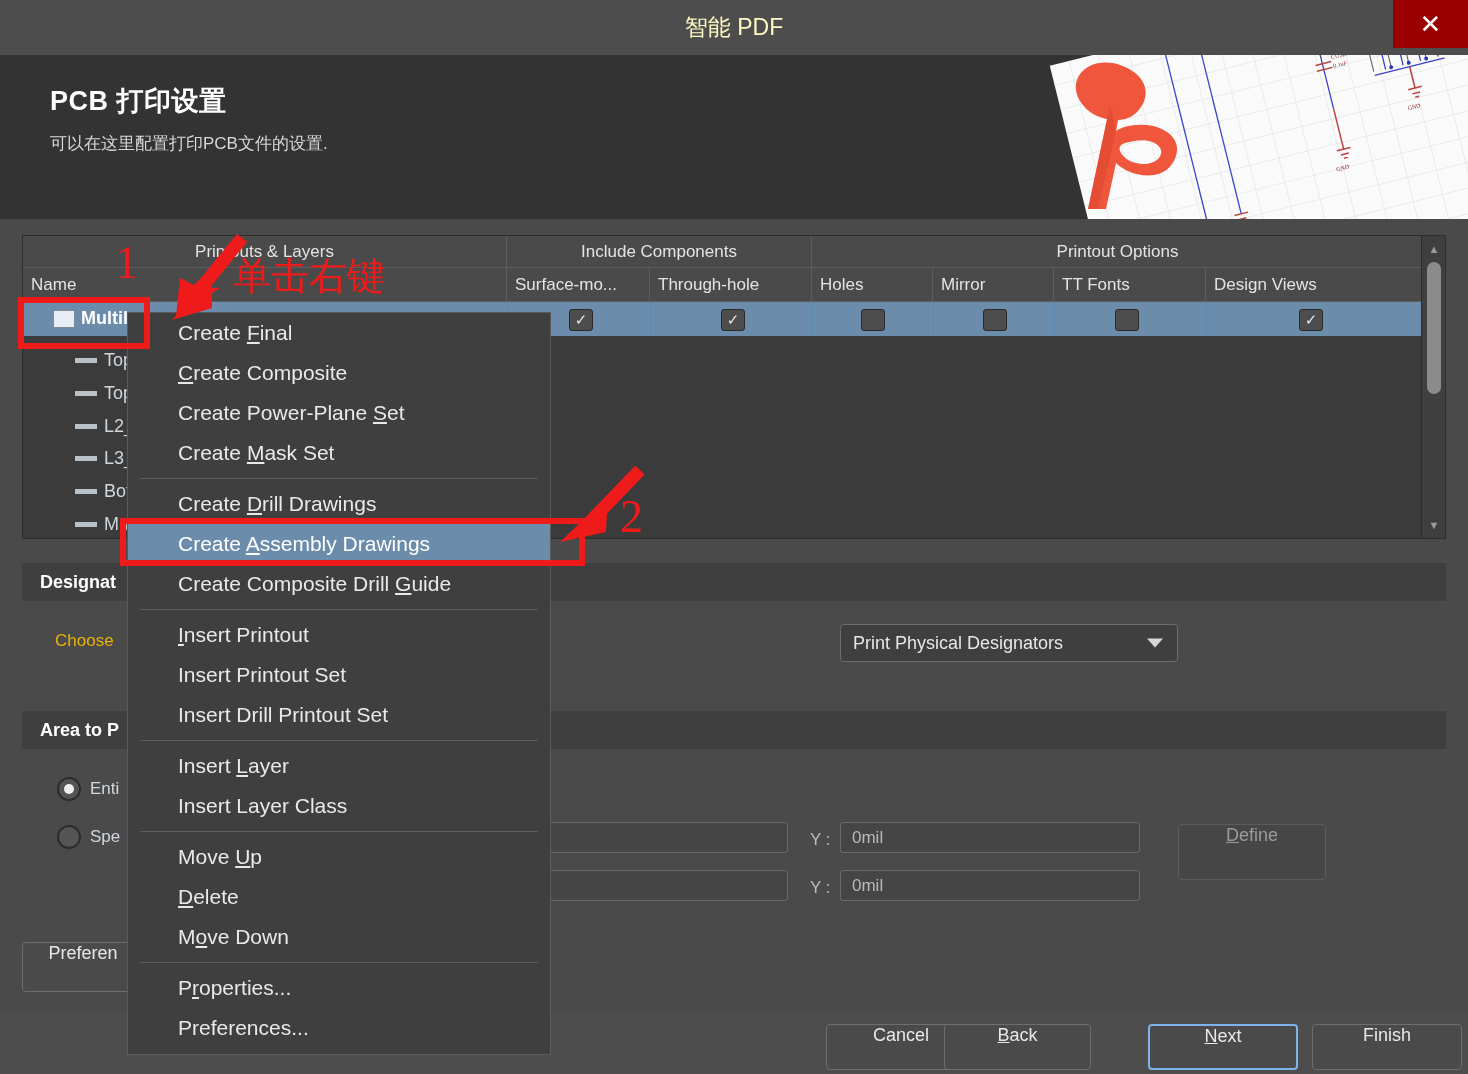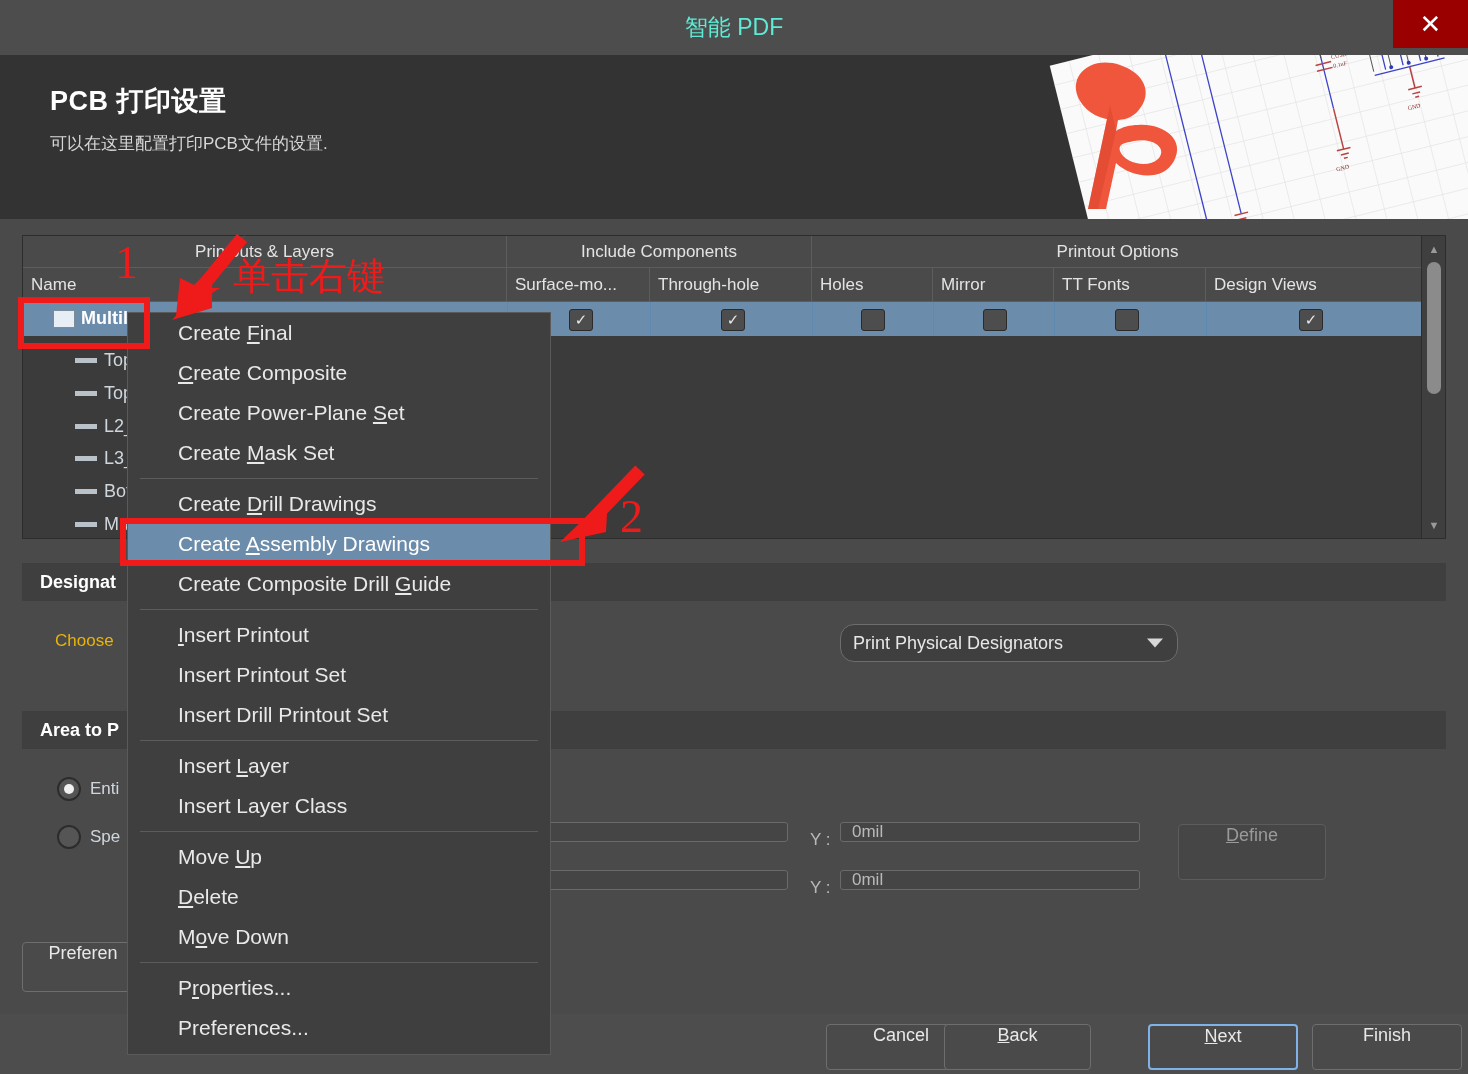--- a/index.html
+++ b/index.html
@@ -17,21 +17,21 @@
   }
 
   
   .titlebar {
     position: absolute; left: 0; top: 0; width: 1468px; height: 55px;
     background: #4d4d4d;
   }
   .titlebar-text {
     position: absolute; left: 0; top: 0; width: 1468px; height: 55px;
     line-height: 55px; text-align: center;
-    color: #5eead4; font-size: 23px;
+    color: #fef9c3; font-size: 23px;
   }
   .close-btn {
     position: absolute; right: 0; top: 0; width: 75px; height: 48px;
     background: #9b0000; color: #ffffff;
     display: flex; align-items: center; justify-content: center;
     font-size: 26px; font-weight: 300; line-height: 1; cursor: pointer;
   }
 
   
   .banner {
@@ -113,21 +113,21 @@
   
   .group-header {
     position: absolute; height: 38px; background: #3f3f3f;
     color: #ffffff; font-size: 18px; font-weight: bold;
     display: flex; align-items: center; padding-left: 18px;
   }
   .field-label { position: absolute; color: #eab308; font-size: 17px; }
 
   .combo {
     position: absolute; height: 38px; background: #3f3f3f;
-    border: 1px solid #6d6d6d; border-radius: 14px;
+    border: 1px solid #6d6d6d; border-radius: 4px;
     color: #e7e7e7; font-size: 18px;
     display: flex; align-items: center; padding: 0 12px;
     cursor: pointer;
   }
   .combo .caret {
     position: absolute; right: 14px; top: 50%; transform: translateY(-50%);
     width: 0; height: 0; border-left: 8px solid transparent;
     border-right: 8px solid transparent; border-top: 9px solid #d8d8d8;
   }
 
@@ -137,21 +137,21 @@
     background: #555555; border: 2px solid #2c2c2c; margin-right: 9px;
     position: relative; flex: none; cursor: pointer;
   }
   .radio.on::after {
     content: ""; position: absolute; left: 5px; top: 5px;
     width: 10px; height: 10px; border-radius: 50%; background: #f0f0f0;
   }
   .radio-label { color: #cfd6dc; font-size: 17px; white-space: nowrap; }
 
   .textbox {
-    position: absolute; height: 20px; background: #454545;
+    position: absolute; height: 31px; background: #454545;
     border: 1px solid #6a6a6a; border-radius: 3px;
     color: #b9b9b9; font-size: 17px;
     display: flex; align-items: center; padding-left: 11px;
   }
   .axis-label { position: absolute; color: #b9b9b9; font-size: 17px; }
 
   .btn {
     position: absolute; background: #4a4a4a; border: 1px solid #6e6e6e;
     border-radius: 4px; color: #e8e8e8; font-size: 18px;
     display: flex; align-items: flex-start; justify-content: center;

